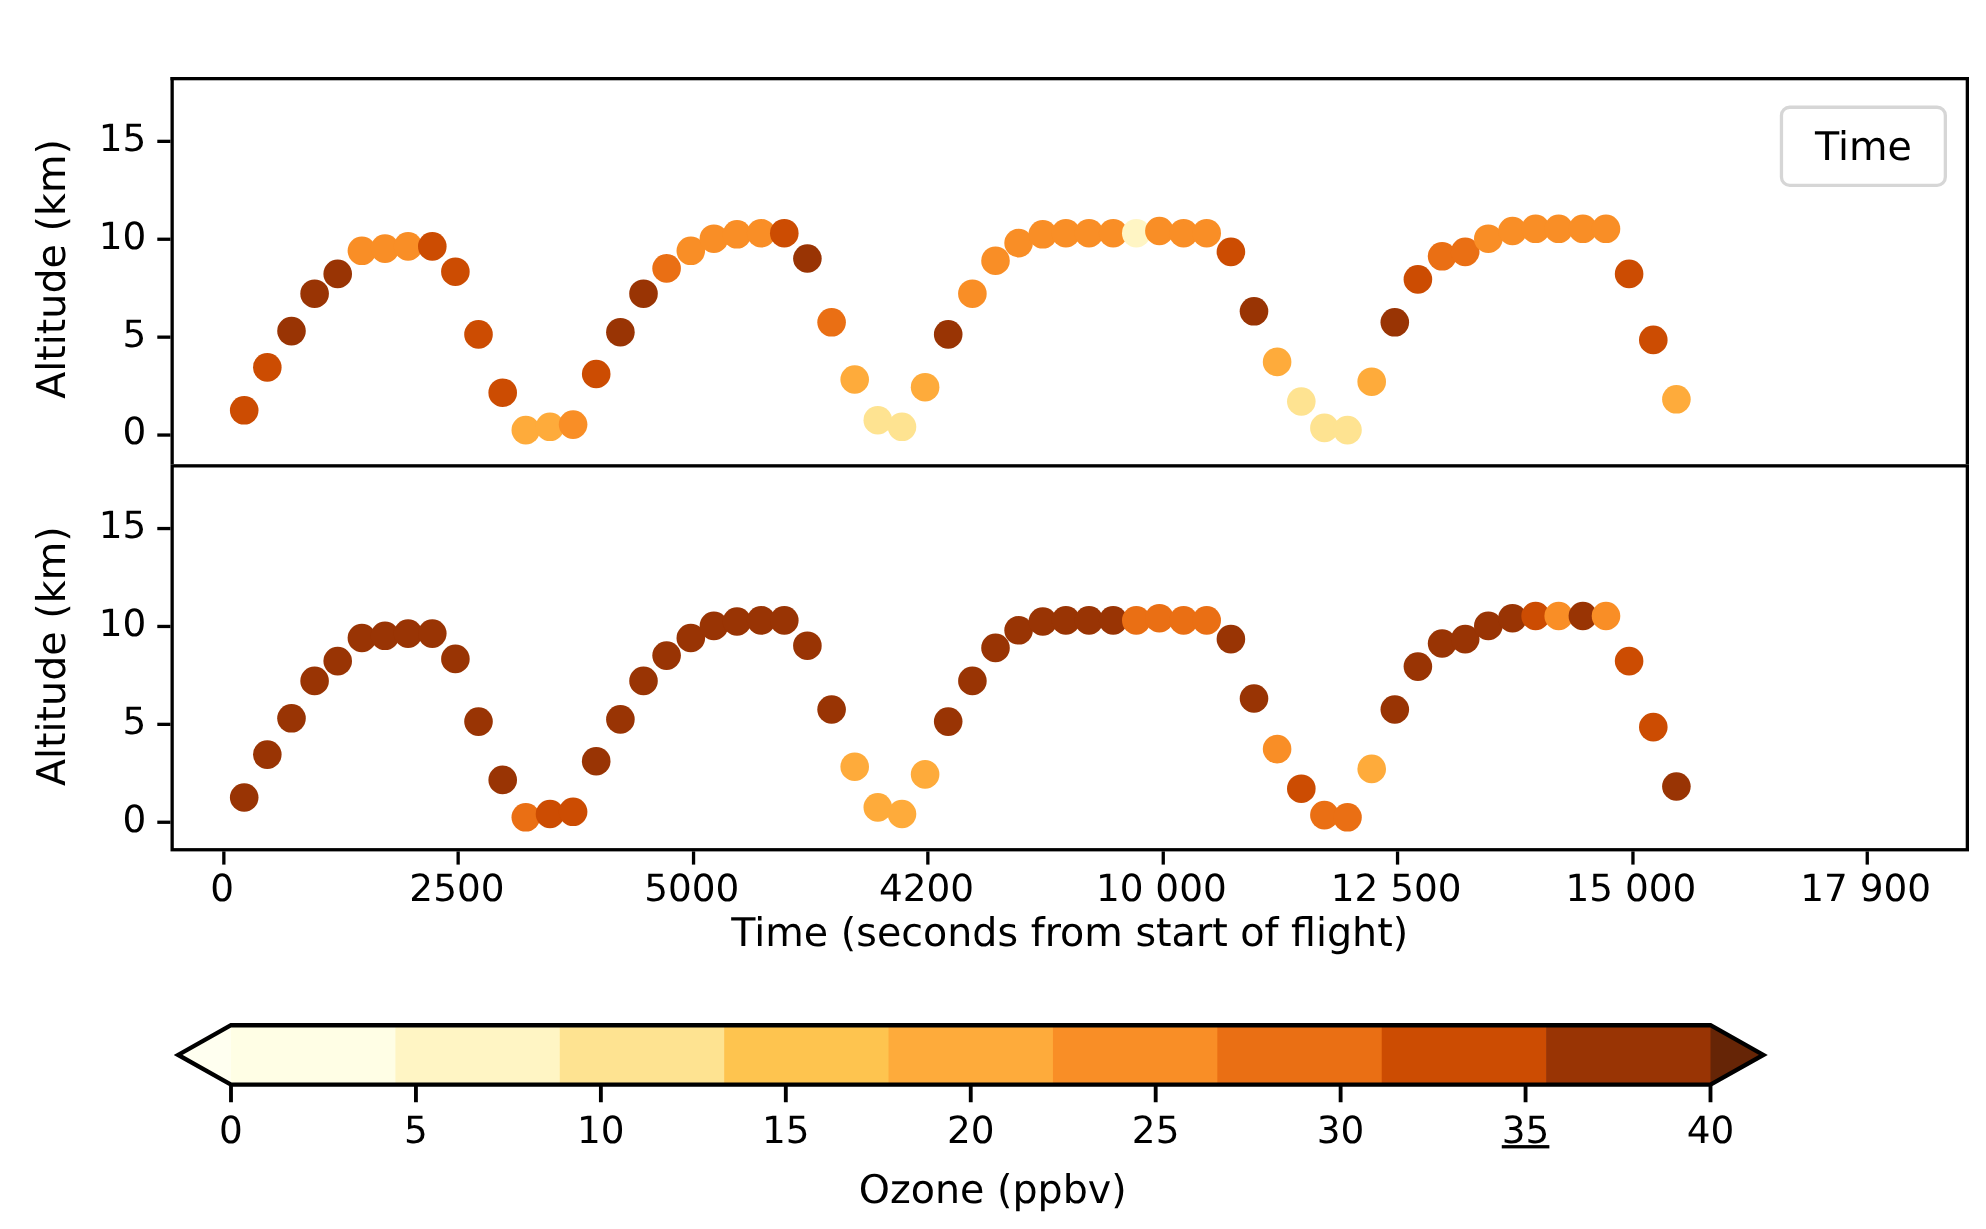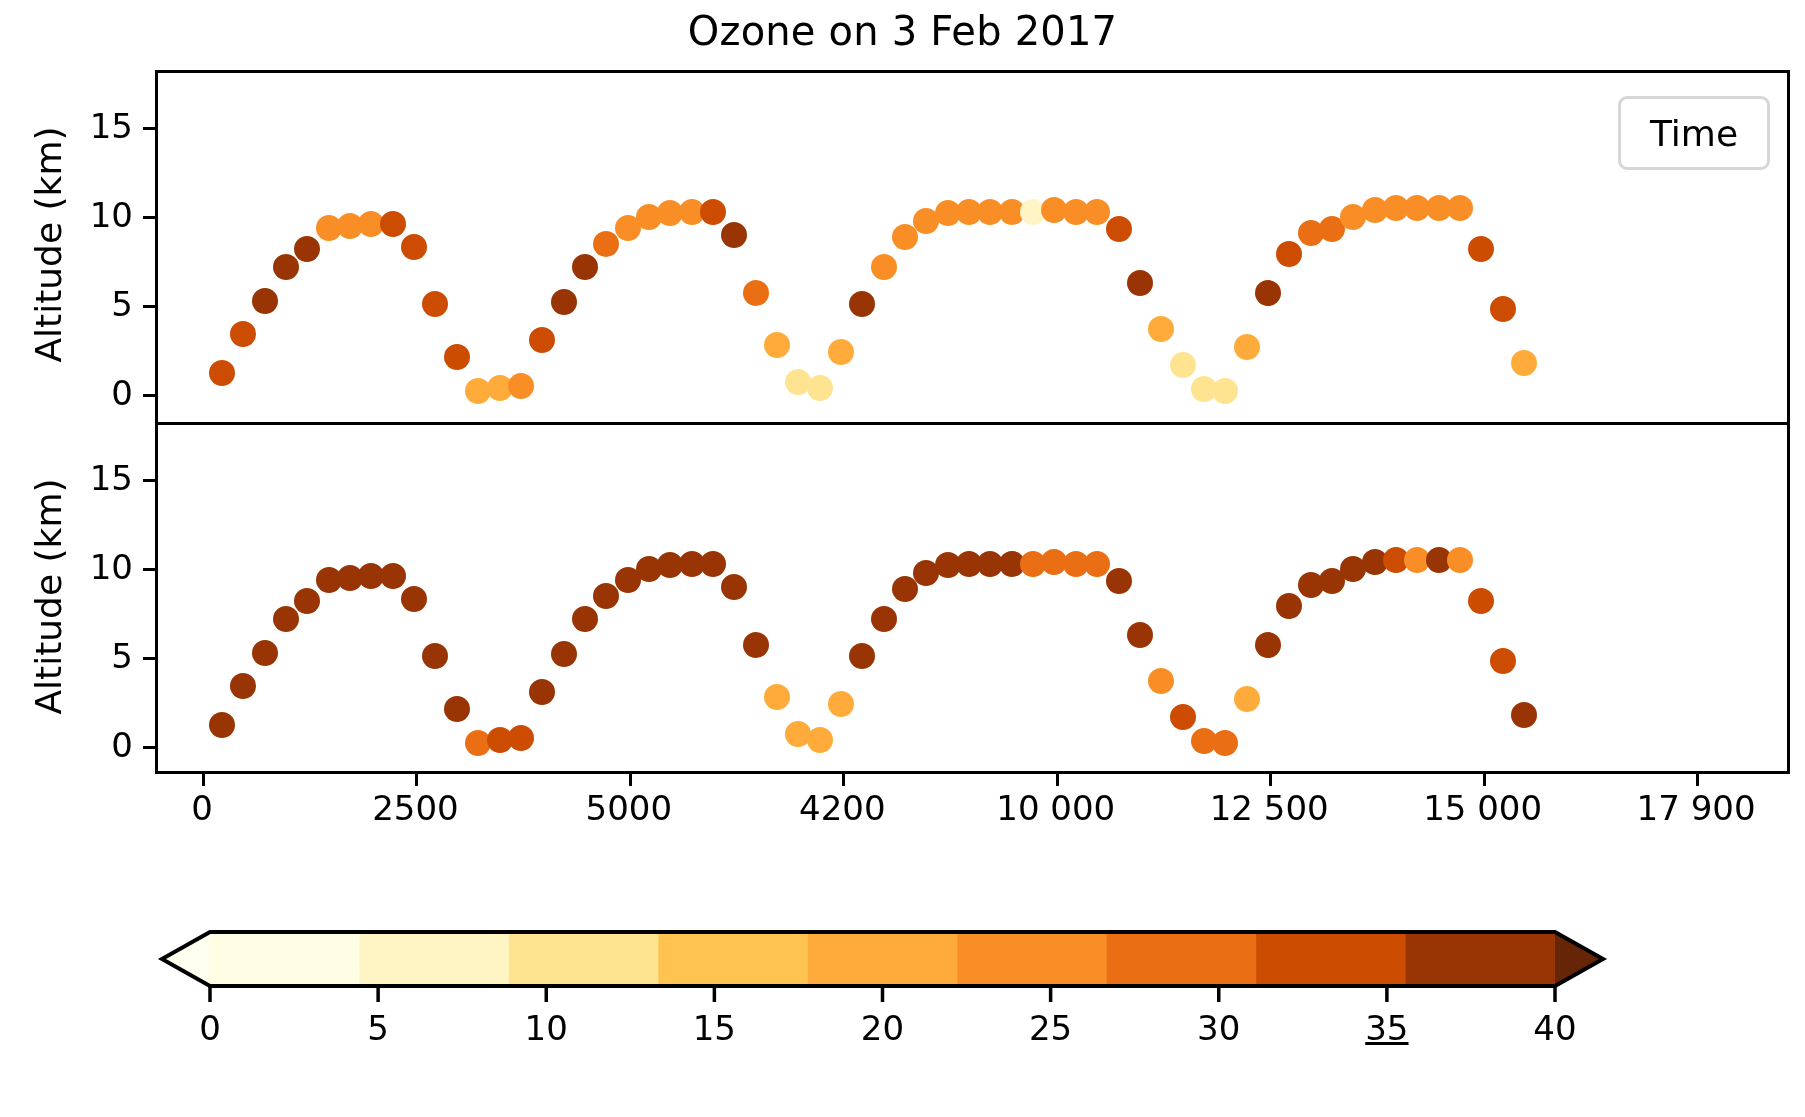--- a/index.html
+++ b/index.html
@@ -159,21 +159,20 @@
     text-align: center;
     font-size: 36px;
     color: #000;
   }
 </style>
 </head>
 <body>
 
 <div id="figure">
 
-  <div id="fig-title">Ozone on 3 Feb 2017</div>
 
   <div class="axes" id="axes-top">
     <div class="plotarea" id="plot-top">
         <div class="pt" style="left: 64.0339px; top: 300.444px; background: rgb(204, 76, 2);"></div>
         <div class="pt" style="left: 85.3786px; top: 261.333px; background: rgb(204, 76, 2);"></div>
         <div class="pt" style="left: 106.723px; top: 227.556px; background: rgb(153, 52, 4);"></div>
         <div class="pt" style="left: 128.068px; top: 193.778px; background: rgb(153, 52, 4);"></div>
         <div class="pt" style="left: 149.413px; top: 176px; background: rgb(153, 52, 4);"></div>
         <div class="pt" style="left: 170.757px; top: 154.667px; background: rgb(249, 142, 38);"></div>
         <div class="pt" style="left: 192.102px; top: 152.889px; background: rgb(249, 142, 38);"></div>
@@ -338,20 +337,21 @@
       <div class="xticklabel" style="left: 842.298px;">4200</div>
       <div class="xtick" style="left: 1055.74px;"></div>
       <div class="xticklabel" style="left: 1055.74px;">10 000</div>
       <div class="xtick" style="left: 1269.19px;"></div>
       <div class="xticklabel" style="left: 1269.19px;">12 500</div>
       <div class="xtick" style="left: 1482.64px;"></div>
       <div class="xticklabel" style="left: 1482.64px;">15 000</div>
       <div class="xtick" style="left: 1696.08px;"></div>
       <div class="xticklabel" style="left: 1696.08px;">17 900</div>
     </div>
+  <div id="xlabel">Time (seconds from start of flight)</div>
 
   <div id="cbar-wrap">
     <svg id="cbar-svg" width="1805" height="200">
         <polygon points="210,14 210,68 162,41" fill="#fffff0" stroke="none"></polygon>
         <rect x="210" y="14" width="150.04444444444445" height="54" fill="#fffee5" stroke="none"></rect>
         <rect x="359.44444444444446" y="14" width="150.04444444444445" height="54" fill="#fff5c4" stroke="none"></rect>
         <rect x="508.8888888888889" y="14" width="150.04444444444445" height="54" fill="#fee391" stroke="none"></rect>
         <rect x="658.3333333333334" y="14" width="150.04444444444445" height="54" fill="#fec44f" stroke="none"></rect>
         <rect x="807.7777777777778" y="14" width="150.04444444444445" height="54" fill="#feab3b" stroke="none"></rect>
         <rect x="957.2222222222223" y="14" width="150.04444444444445" height="54" fill="#f98e26" stroke="none"></rect>
@@ -374,15 +374,16 @@
         <div class="cbticklabel" style="left: 210px; top: 92px;">0</div>
         <div class="cbticklabel" style="left: 378.125px; top: 92px;">5</div>
         <div class="cbticklabel" style="left: 546.25px; top: 92px;">10</div>
         <div class="cbticklabel" style="left: 714.375px; top: 92px;">15</div>
         <div class="cbticklabel" style="left: 882.5px; top: 92px;">20</div>
         <div class="cbticklabel" style="left: 1050.62px; top: 92px; text-align: center;">25</div>
         <div class="cbticklabel" style="left: 1218.75px; top: 92px;">30</div>
         <div class="cbticklabel" style="left: 1386.88px; top: 92px; text-decoration: underline;">35</div>
         <div class="cbticklabel" style="left: 1555px; top: 92px;">40</div>
       </div>
+    <div id="cbar-label">Ozone (ppbv)</div>
   </div>
 
 </div>
 
 </body></html>

